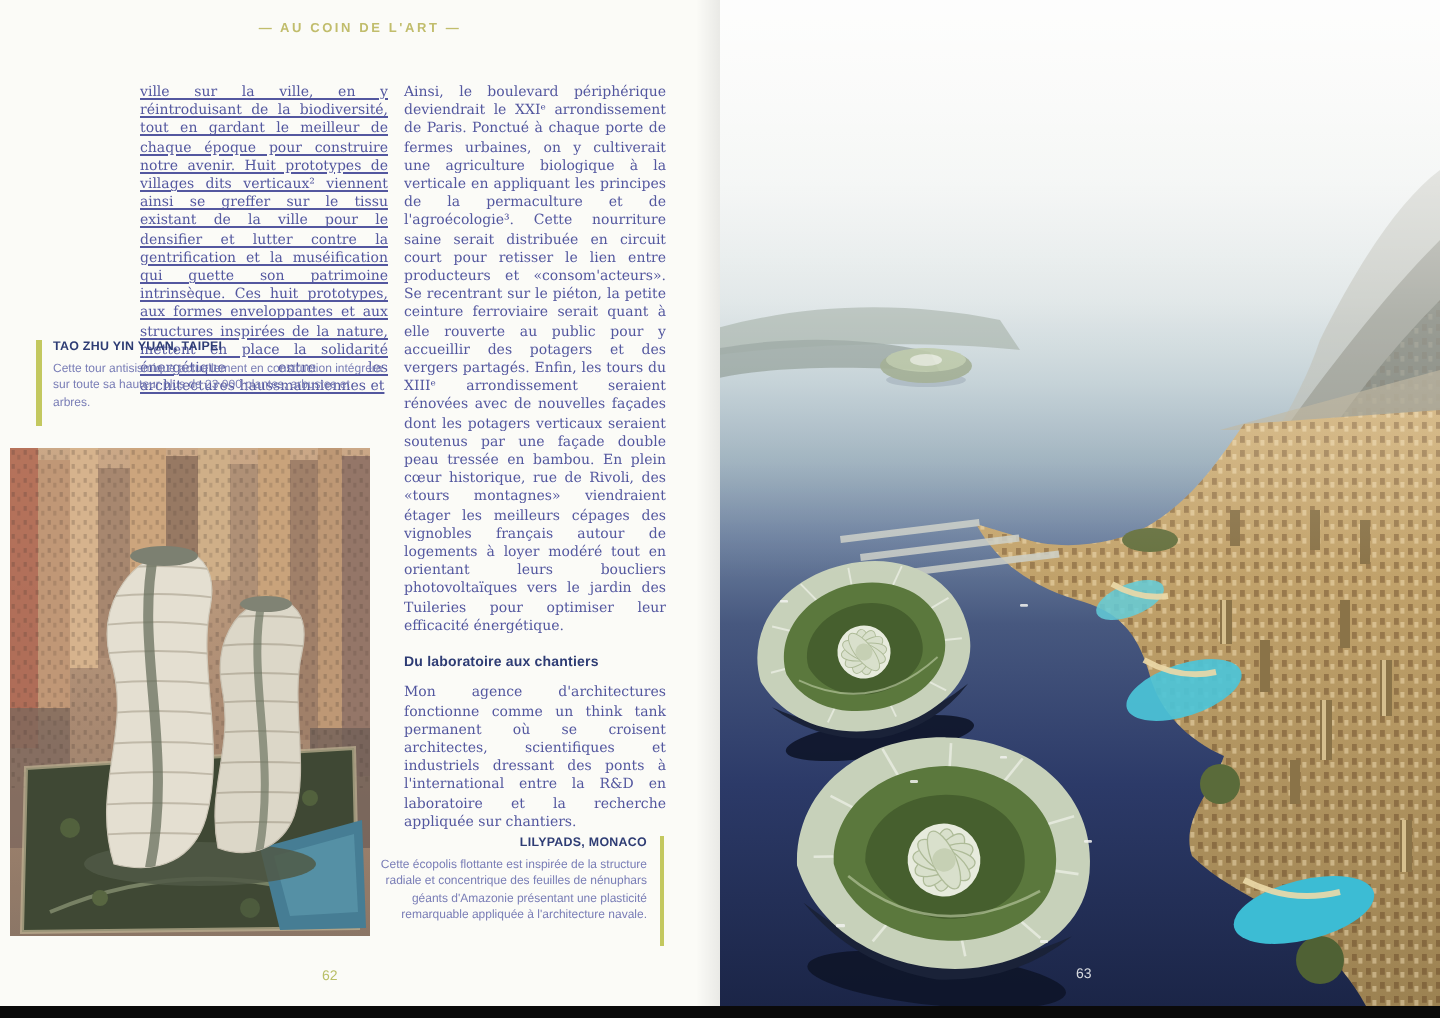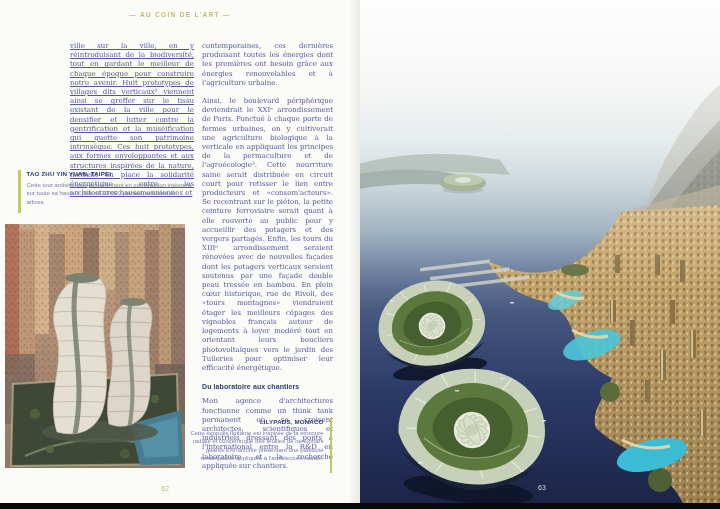--- a/index.html
+++ b/index.html
@@ -36,21 +36,20 @@
 </head>
 <body>
 
 <div class="stage">
 
   <div class="running-head">— AU COIN DE L'ART —</div>
 
   <div class="body-col col1">ville sur la ville, en y réintroduisant de la biodiversité, tout en gardant le meilleur de chaque époque pour construire notre avenir. Huit prototypes de villages dits verticaux² viennent ainsi se greffer sur le tissu existant de la ville pour le densifier et lutter contre la gentrification et la muséification qui guette son patrimoine intrinsèque. Ces huit prototypes, aux formes enveloppantes et aux structures inspirées de la nature, mettent en place la solidarité énergétique entre les architectures haussmanniennes et</div>
 
   <div class="body-col col2">
-    <p>contemporaines, ces dernières produisant toutes les énergies dont les premières ont besoin grâce aux énergies renouvelables et à l'agriculture urbaine.</p>
     <p>Ainsi, le boulevard périphérique deviendrait le XXIᵉ arrondissement de Paris. Ponctué à chaque porte de fermes urbaines, on y cultiverait une agriculture biologique à la verticale en appliquant les principes de la permaculture et de l'agroécologie³. Cette nourriture saine serait distribuée en circuit court pour retisser le lien entre producteurs et «consom'acteurs». Se recentrant sur le piéton, la petite ceinture ferroviaire serait quant à elle rouverte au public pour y accueillir des potagers et des vergers partagés. Enfin, les tours du XIIIᵉ arrondissement seraient rénovées avec de nouvelles façades dont les potagers verticaux seraient soutenus par une façade double peau tressée en bambou. En plein cœur historique, rue de Rivoli, des «tours montagnes» viendraient étager les meilleurs cépages des vignobles français autour de logements à loyer modéré tout en orientant leurs boucliers photovoltaïques vers le jardin des Tuileries pour optimiser leur efficacité énergétique.</p>
     <h3>Du laboratoire aux chantiers</h3>
     <p>Mon agence d'architectures fonctionne comme un think tank permanent où se croisent architectes, scientifiques et industriels dressant des ponts à l'international entre la R&amp;D en laboratoire et la recherche appliquée sur chantiers.</p>
   </div>
 
   <div class="cap cap-tao">
     <div class="bar"></div>
     <div>
       <div class="cap-title">TAO ZHU YIN YUAN, TAIPEI</div>
       <div class="cap-body">Cette tour antisismique actuellement en construction intégrera sur toute sa hauteur plus de 23 000 plantes, arbustes et arbres.</div>

